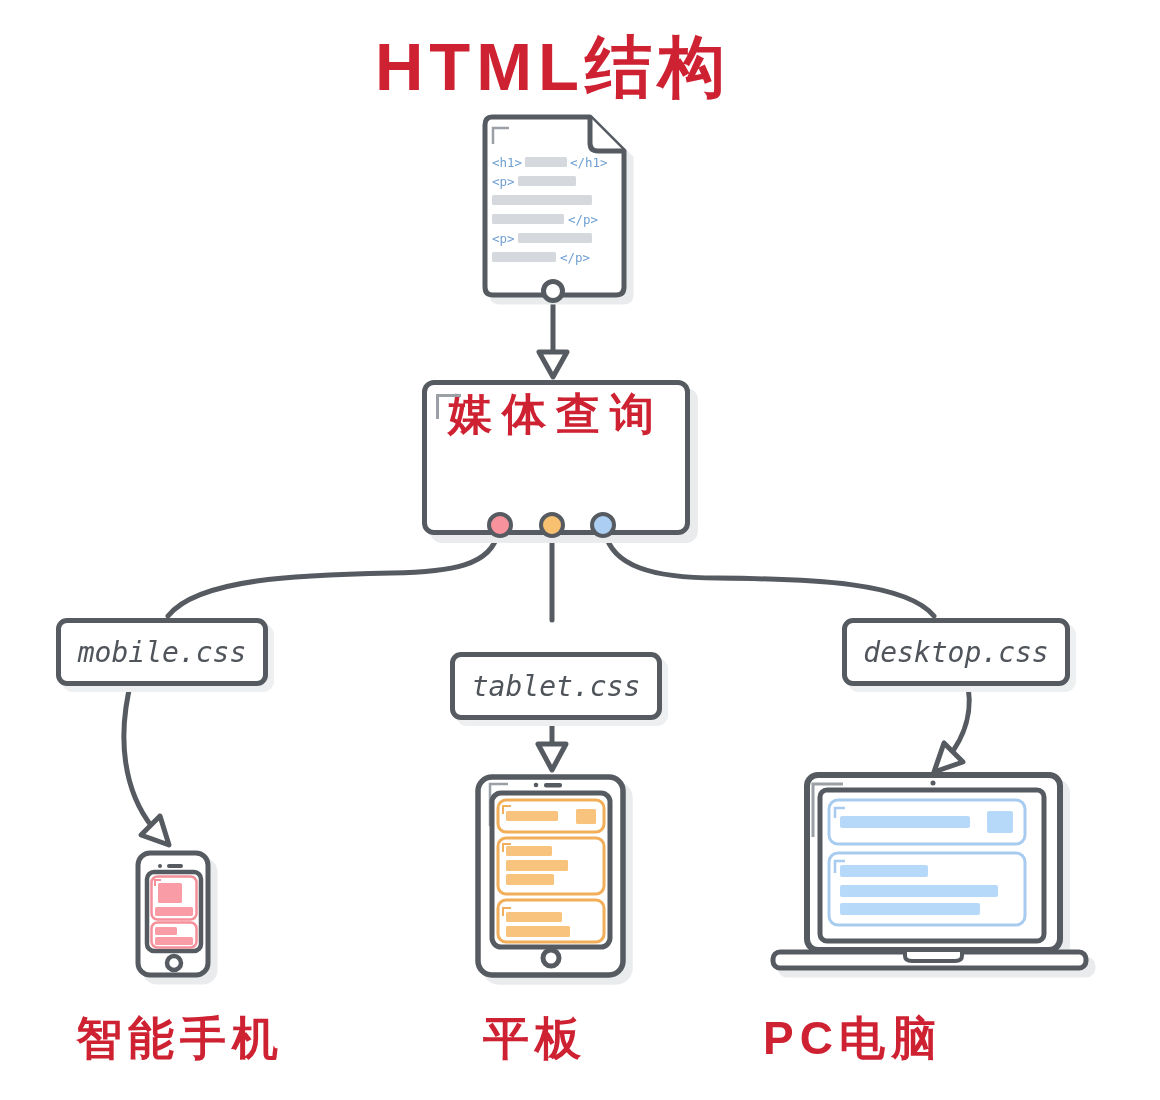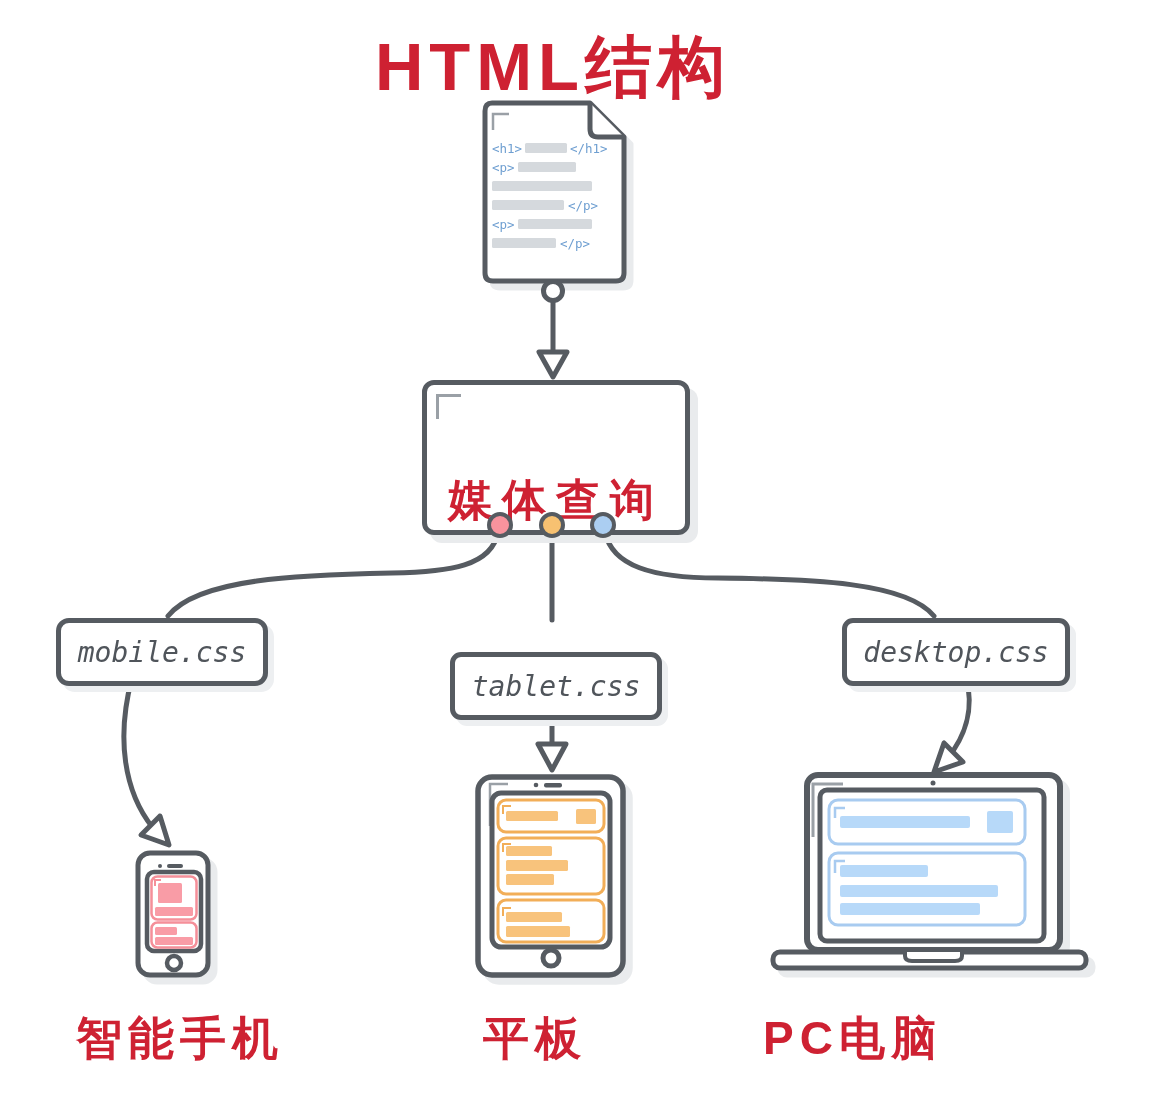--- a/index.html
+++ b/index.html
@@ -7,30 +7,30 @@
          font-family:"Liberation Sans",sans-serif;}
   .abs{position:absolute;}
   svg{display:block;overflow:visible;}
   .layer{position:absolute;left:0;top:0;pointer-events:none;}
 
   .title{left:253px;top:22px;width:600px;text-align:center;
          font-size:67px;font-weight:bold;color:#ce2132;letter-spacing:6px;}
 
   .mq-box{left:422px;top:380px;width:258px;height:145px;background:#fff;
           border:5px solid #565b61;border-radius:12px;box-shadow:8px 8px 0 #e9ebed;
-          display:flex;align-items:flex-end;justify-content:center;}
+          display:flex;align-items:flex-start;justify-content:center;}
   .mq-box .label{font-size:44px;font-weight:bold;color:#ce2132;letter-spacing:10px;}
   .corner-mark{position:absolute;left:9px;top:9px;width:22px;height:22px;
                border-left:3px solid #9aa0a6;border-top:3px solid #9aa0a6;}
 
   .css-box{background:#fff;border:5px solid #565b61;border-radius:11px;
            box-shadow:6px 6px 0 #edeff1;display:flex;align-items:center;justify-content:center;}
   .css-box .label{font-family:"DejaVu Sans Mono",monospace;font-style:italic;
                   font-size:28px;color:#50555b;}
-  .css-mobile{left:56px;top:618px;width:202px;height:58px;border-radius:13px;}
+  .css-mobile{left:56px;top:618px;width:202px;height:58px;}
   .css-tablet{left:450px;top:652px;width:202px;height:58px;}
   .css-desktop{left:842px;top:618px;width:218px;height:58px;}
 
   .dev-label{top:1008px;width:320px;text-align:center;font-size:46px;font-weight:bold;
              color:#ce2132;letter-spacing:6px;}
   .lbl-phone{left:20px;}
   .lbl-tablet{left:375px;}
   .lbl-pc{left:693px;}
 
   .shadowed{filter:drop-shadow(7px 7px 0 #e9ebed);}
@@ -59,21 +59,21 @@
       <path d="M552,678 L552,743"></path>
       <polygon points="552,770 538,744 566,744" fill="#ffffff"></polygon>
 
       <path d="M966,678 C975,710 964,738 947,759"></path>
       <polygon points="934,772 963,762 944,743" fill="#ffffff"></polygon>
     </g>
   </svg>
 
   <div class="abs title">HTML结构</div>
 
-  <div class="abs" style="left:478px;top:99px;width:150px;height:186px;">
+  <div class="abs" style="left:478px;top:113px;width:150px;height:186px;">
     <svg width="150" height="186" viewBox="0 0 150 186">
       <g class="shadowed">
         <path d="M14,4 L112,4 L146,38 L146,174 Q146,182 138,182 L15,182 Q7,182 7,174 L7,12 Q7,4 14,4 Z" fill="#ffffff" stroke="#565b61" stroke-width="5" stroke-linejoin="round"></path>
       </g>
       <path d="M112,4 L112,30 Q112,38 120,38 L146,38" fill="#ffffff" stroke="#565b61" stroke-width="5" stroke-linejoin="round"></path>
       <path d="M15,31 L15,15 L31,15" fill="none" stroke="#9aa0a6" stroke-width="2.5"></path>
 
       <g>
         <text class="code" x="14" y="54">&lt;h1&gt;</text>
         <rect x="47" y="44" width="42" height="10" rx="1.5" fill="#d5d9dd"></rect>

